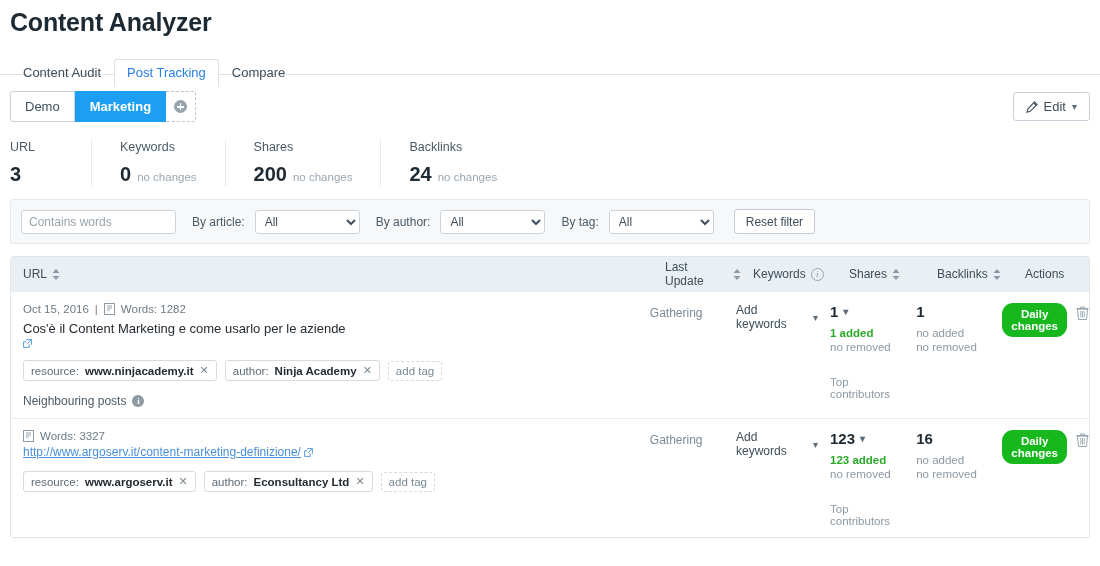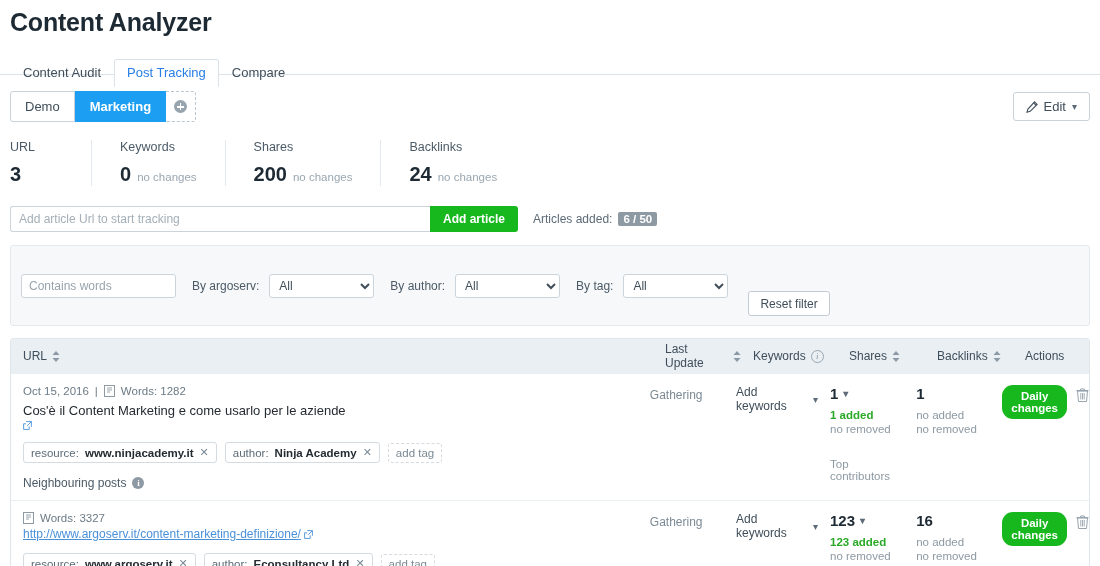--- a/index.html
+++ b/index.html
@@ -108,21 +108,21 @@
   .f-input::placeholder { color: #98a4ad; }
   .f-label { font-size: 12px; color: #4b5a66; margin-left: 6px; }
   .f-select {
     width: 105px; height: 24px; border: 1px solid #ccd4db; border-radius: 3px;
     font-size: 12px; color: #3f4e5a; background: #fff; padding: 0 5px;
     font-family: "Liberation Sans", sans-serif;
   }
   .reset-btn {
     margin-left: 10px; height: 25px; border: 1px solid #c3ccd4; background: #fff;
     border-radius: 3px; font-size: 12px; color: #3f4e5a; padding: 0 11px;
-    cursor: pointer; font-family: "Liberation Sans", sans-serif; margin-top: 36px;
+    cursor: pointer; font-family: "Liberation Sans", sans-serif;
   }
 
   
   .table { margin: 12px 10px 0 10px; border: 1px solid #e0e7ec; border-radius: 3px; overflow: hidden; }
   .thead {
     display: flex; background: #e9eff3; height: 34px; align-items: center;
     font-size: 12px; color: #3f4e5a;
   }
   .th { display: flex; align-items: center; gap: 5px; padding-left: 12px; }
   .c-url   { width: 642px; }
@@ -236,32 +236,24 @@
     </div>
     <div class="stat">
       <div class="stat-label">Backlinks</div>
       <div class="stat-val">
         <span>24</span>
         <span class="stat-delta">no changes</span>
       </div>
     </div>
   </div>
 
-  <div class="addbar">
-    <input class="addinput" type="text" placeholder="Add article Url to start tracking" style="">
-    <button class="add-btn">Add article</button>
-    <div class="added-note">
-      <span>Articles added:</span>
-      <span class="added-badge">6 / 50</span>
-    </div>
-  </div>
 
   <div class="filterbar">
     <input class="f-input" type="text" placeholder="Contains words" style="">
-    <span class="f-label">By argoserv:</span>
+    <span class="f-label">By article:</span>
     <select class="f-select">
       <option>All</option>
     </select>
     <span class="f-label">By author:</span>
     <select class="f-select">
       <option>All</option>
     </select>
     <span class="f-label">By tag:</span>
     <select class="f-select">
       <option>All</option>

